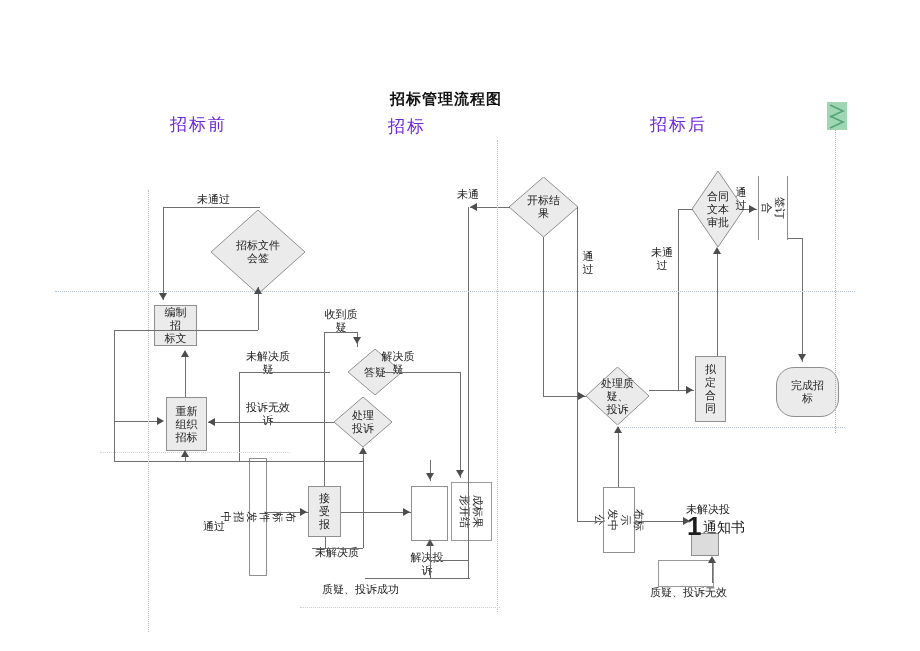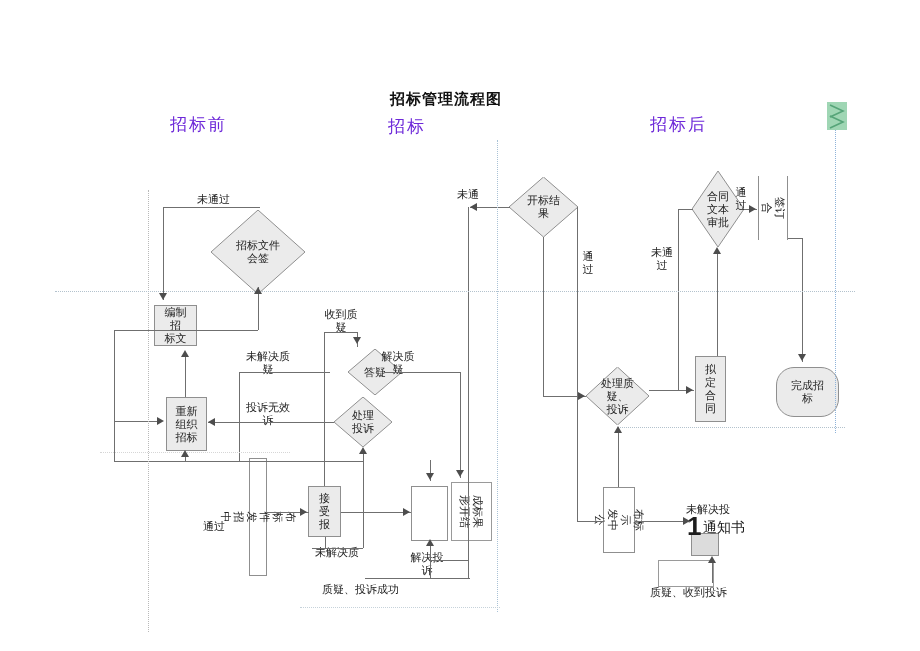--- a/index.html
+++ b/index.html
@@ -153,21 +153,21 @@
       <div class="lbl" style="left: 457px; top: 188px; width: 30px;">未通</div>
       <div class="lbl center" style="left: 580px; top: 250px; width: 16px;">通
 过</div>
       <div class="lbl center" style="left: 648px; top: 246px; width: 28px;">未通
 过</div>
       <div class="lbl center" style="left: 733px; top: 186px; width: 16px;">通
 过</div>
       <div class="lbl" style="left: 686px; top: 503px; width: 60px;">未解决投</div>
       <div class="lbl big1" style="left: 687px; top: 513px; width: 16px;">1</div>
       <div class="lbl" style="left: 703px; top: 521px; width: 44px; font-size: 14px;">通知书</div>
-      <div class="lbl" style="left: 650px; top: 586px; width: 110px;">质疑、收到投诉</div>
+      <div class="lbl" style="left: 650px; top: 586px; width: 110px;">质疑、投诉无效</div>
       <div class="hline" style="left: 163px; top: 207px; width: 97px;"></div>
       <div class="hline" style="left: 114px; top: 330px; width: 144px;"></div>
       <div class="hline" style="left: 114px; top: 421px; width: 46px;"></div>
       <div class="hline" style="left: 208px; top: 422px; width: 126px;"></div>
       <div class="hline" style="left: 239px; top: 372px; width: 91px;"></div>
       <div class="hline" style="left: 114px; top: 461px; width: 250px;"></div>
       <div class="hline" style="left: 266px; top: 512px; width: 43px;"></div>
       <div class="hline" style="left: 341px; top: 512px; width: 70px;"></div>
       <div class="hline" style="left: 324px; top: 332px; width: 33px;"></div>
       <div class="hline" style="left: 312px; top: 548px; width: 51px;"></div>

